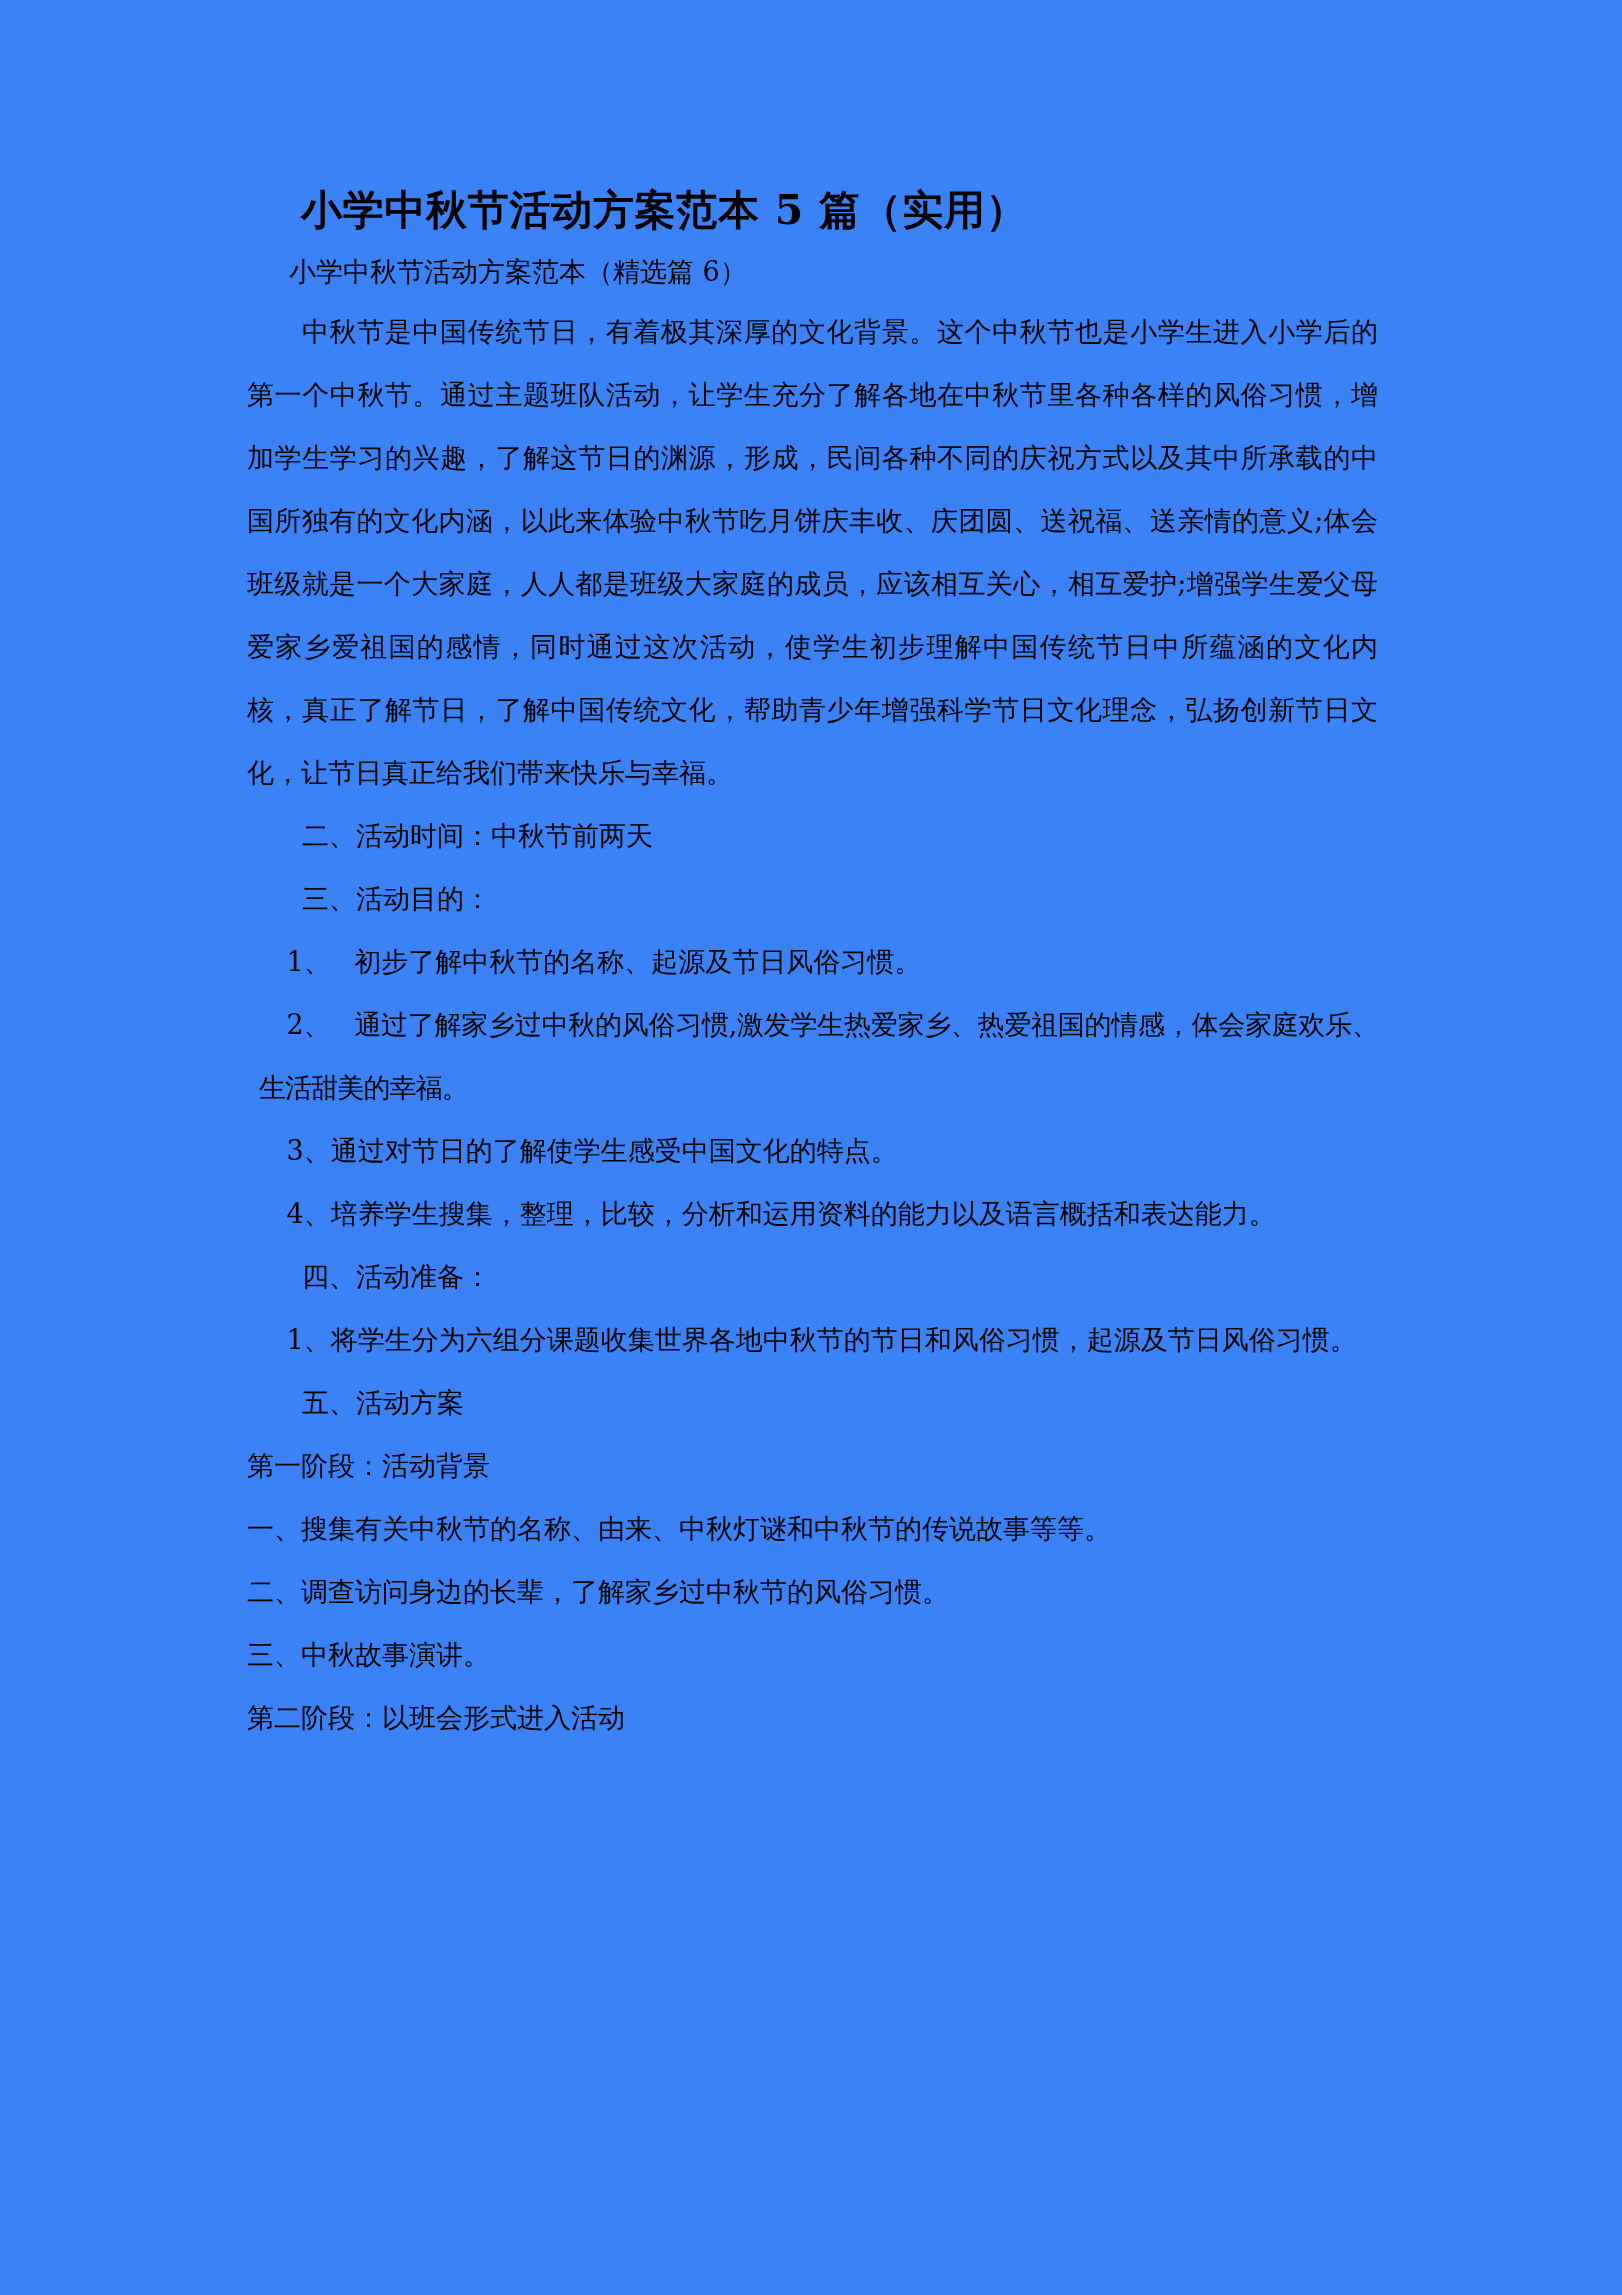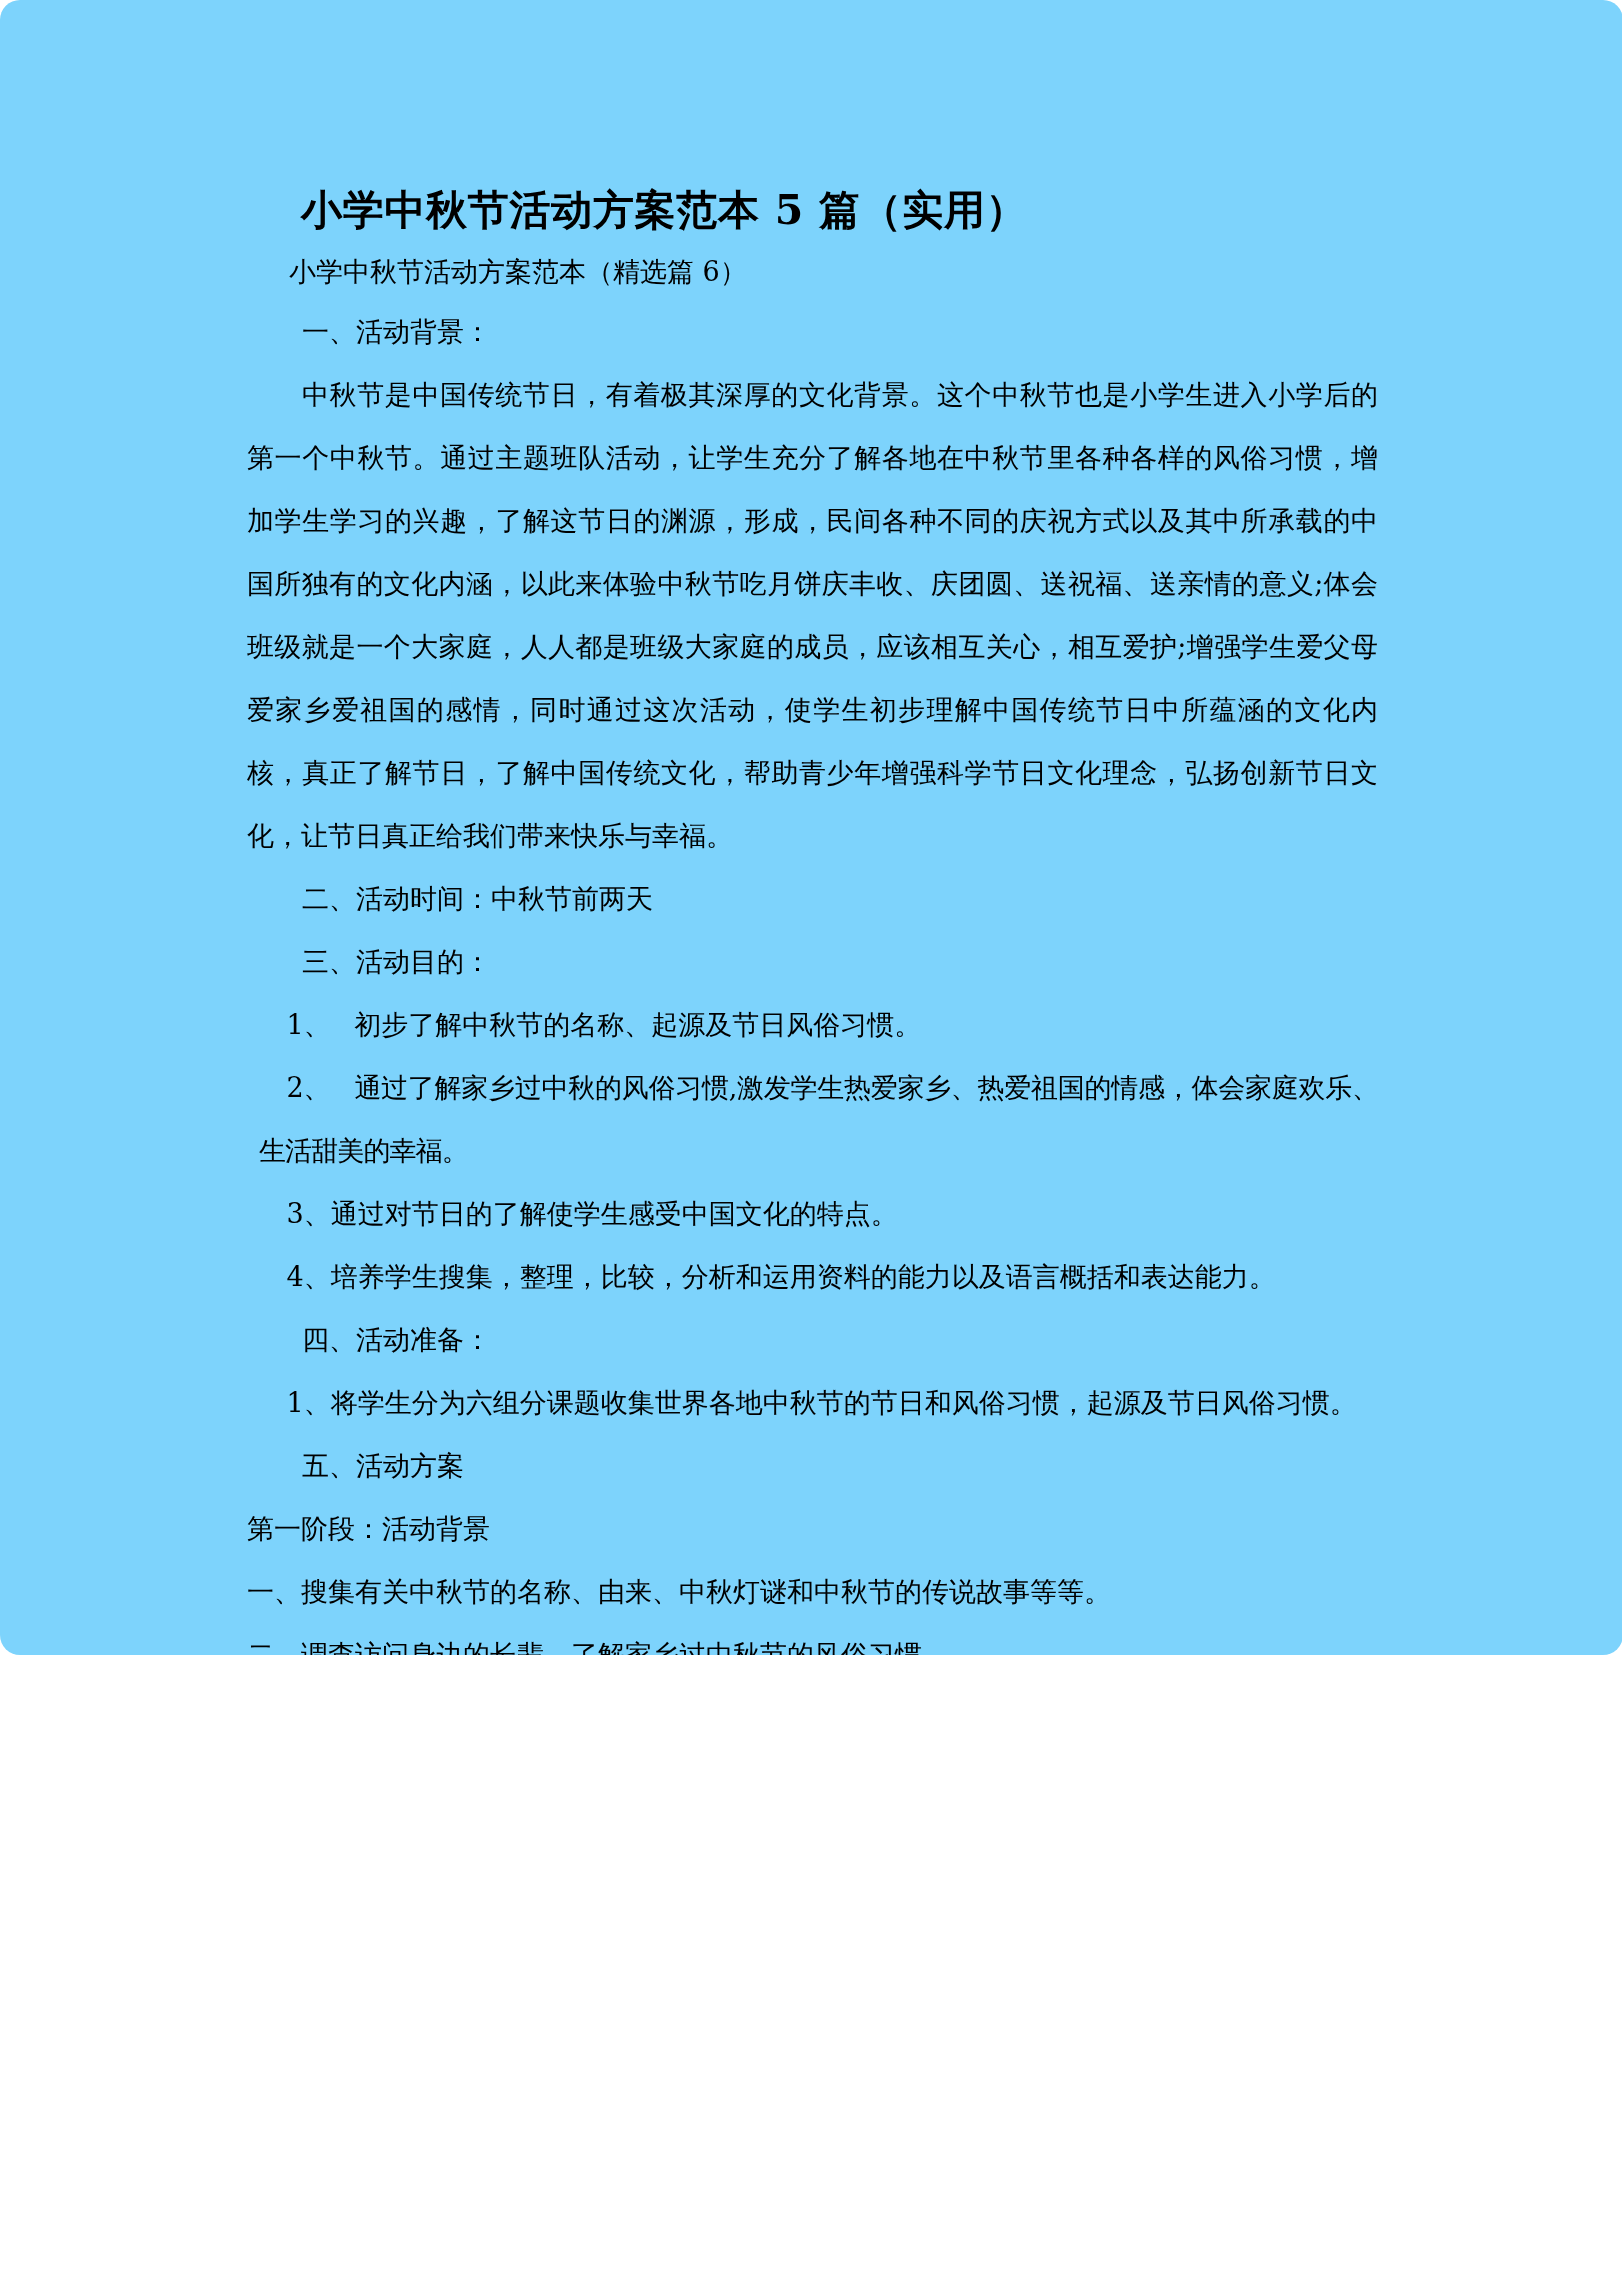--- a/index.html
+++ b/index.html
@@ -12,25 +12,24 @@
     width: 1623px;
     height: 2295px;
     font-family: "DejaVu Serif", "Liberation Serif", serif;
     color: #000000;
     -webkit-font-smoothing: antialiased;
   }
 
   .page {
     position: relative;
     width: 1623px;
-    height: 1655px;
+    height: 2295px;
     box-sizing: border-box;
-    background: #7dd3fc;
+    background: #3b82f6;
     overflow: hidden;
-    border-radius: 20px;
   }
 
   .content {
     position: absolute;
     left: 247px;
     top: 181px;
     width: 1131px;   
   }
 
   
@@ -79,21 +78,20 @@
 </head>
 <body>
 
 <div class="page">
   <div class="content">
 
     <h1 class="doc-title">小学中秋节活动方案范本 5 篇（实用）</h1>
 
     <p class="doc-subtitle">小学中秋节活动方案范本（精选篇 6）</p>
 
-    <p class="para indent">一、活动背景：</p>
 
     <p class="para indent">中秋节是中国传统节日，有着极其深厚的文化背景。这个中秋节也是小学生进入小学后的第一个中秋节。通过主题班队活动，让学生充分了解各地在中秋节里各种各样的风俗习惯，增加学生学习的兴趣，了解这节日的渊源，形成，民间各种不同的庆祝方式以及其中所承载的中国所独有的文化内涵，以此来体验中秋节吃月饼庆丰收、庆团圆、送祝福、送亲情的意义;体会班级就是一个大家庭，人人都是班级大家庭的成员，应该相互关心，相互爱护;增强学生爱父母爱家乡爱祖国的感情，同时通过这次活动，使学生初步理解中国传统节日中所蕴涵的文化内核，真正了解节日，了解中国传统文化，帮助青少年增强科学节日文化理念，弘扬创新节日文化，让节日真正给我们带来快乐与幸福。</p>
 
     <p class="para indent">二、活动时间：中秋节前两天</p>
 
     <p class="para indent">三、活动目的：</p>
 
     <p class="para indent1"><span>1、</span><span class="marker-gap"></span><span>初步了解中秋节的名称、起源及节日风俗习惯。</span></p>
 
     <p class="para indent1 tight"><span>2、</span><span class="marker-gap"></span><span>通过了解家乡过中秋的风俗习惯,激发学生热爱家乡、热爱祖国的情感，体会家庭欢乐、生活甜美的幸福。</span></p>

